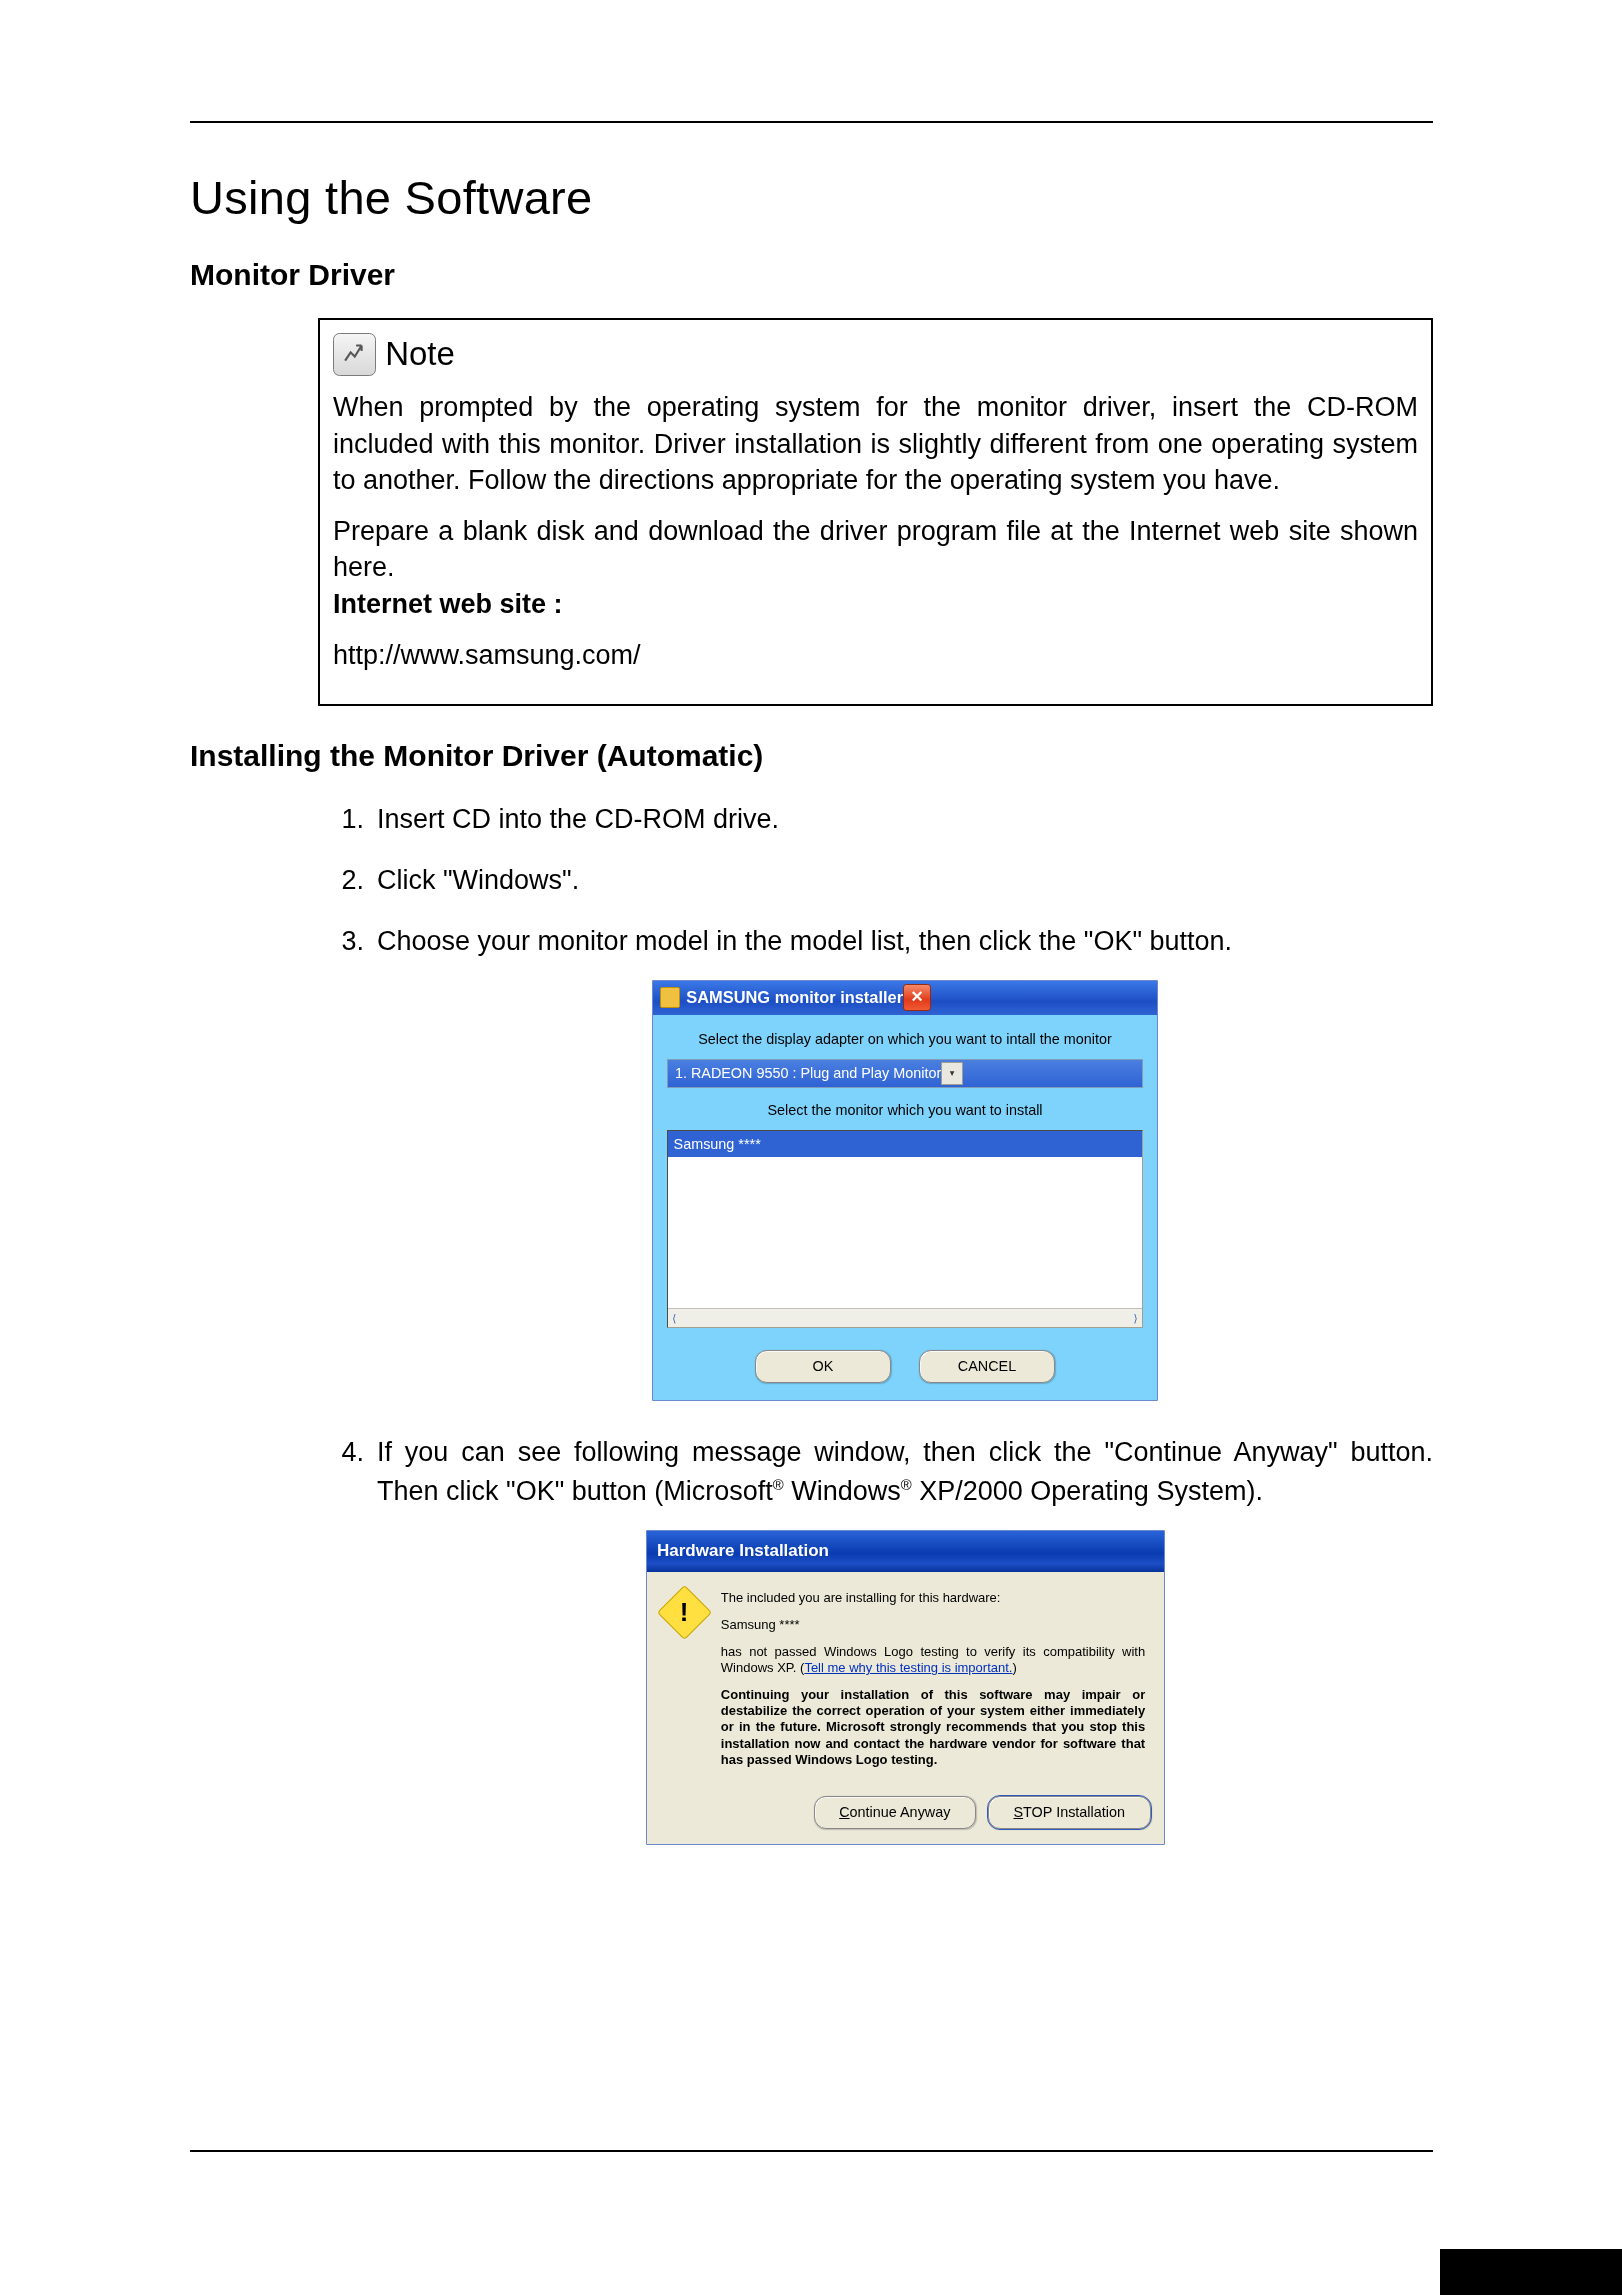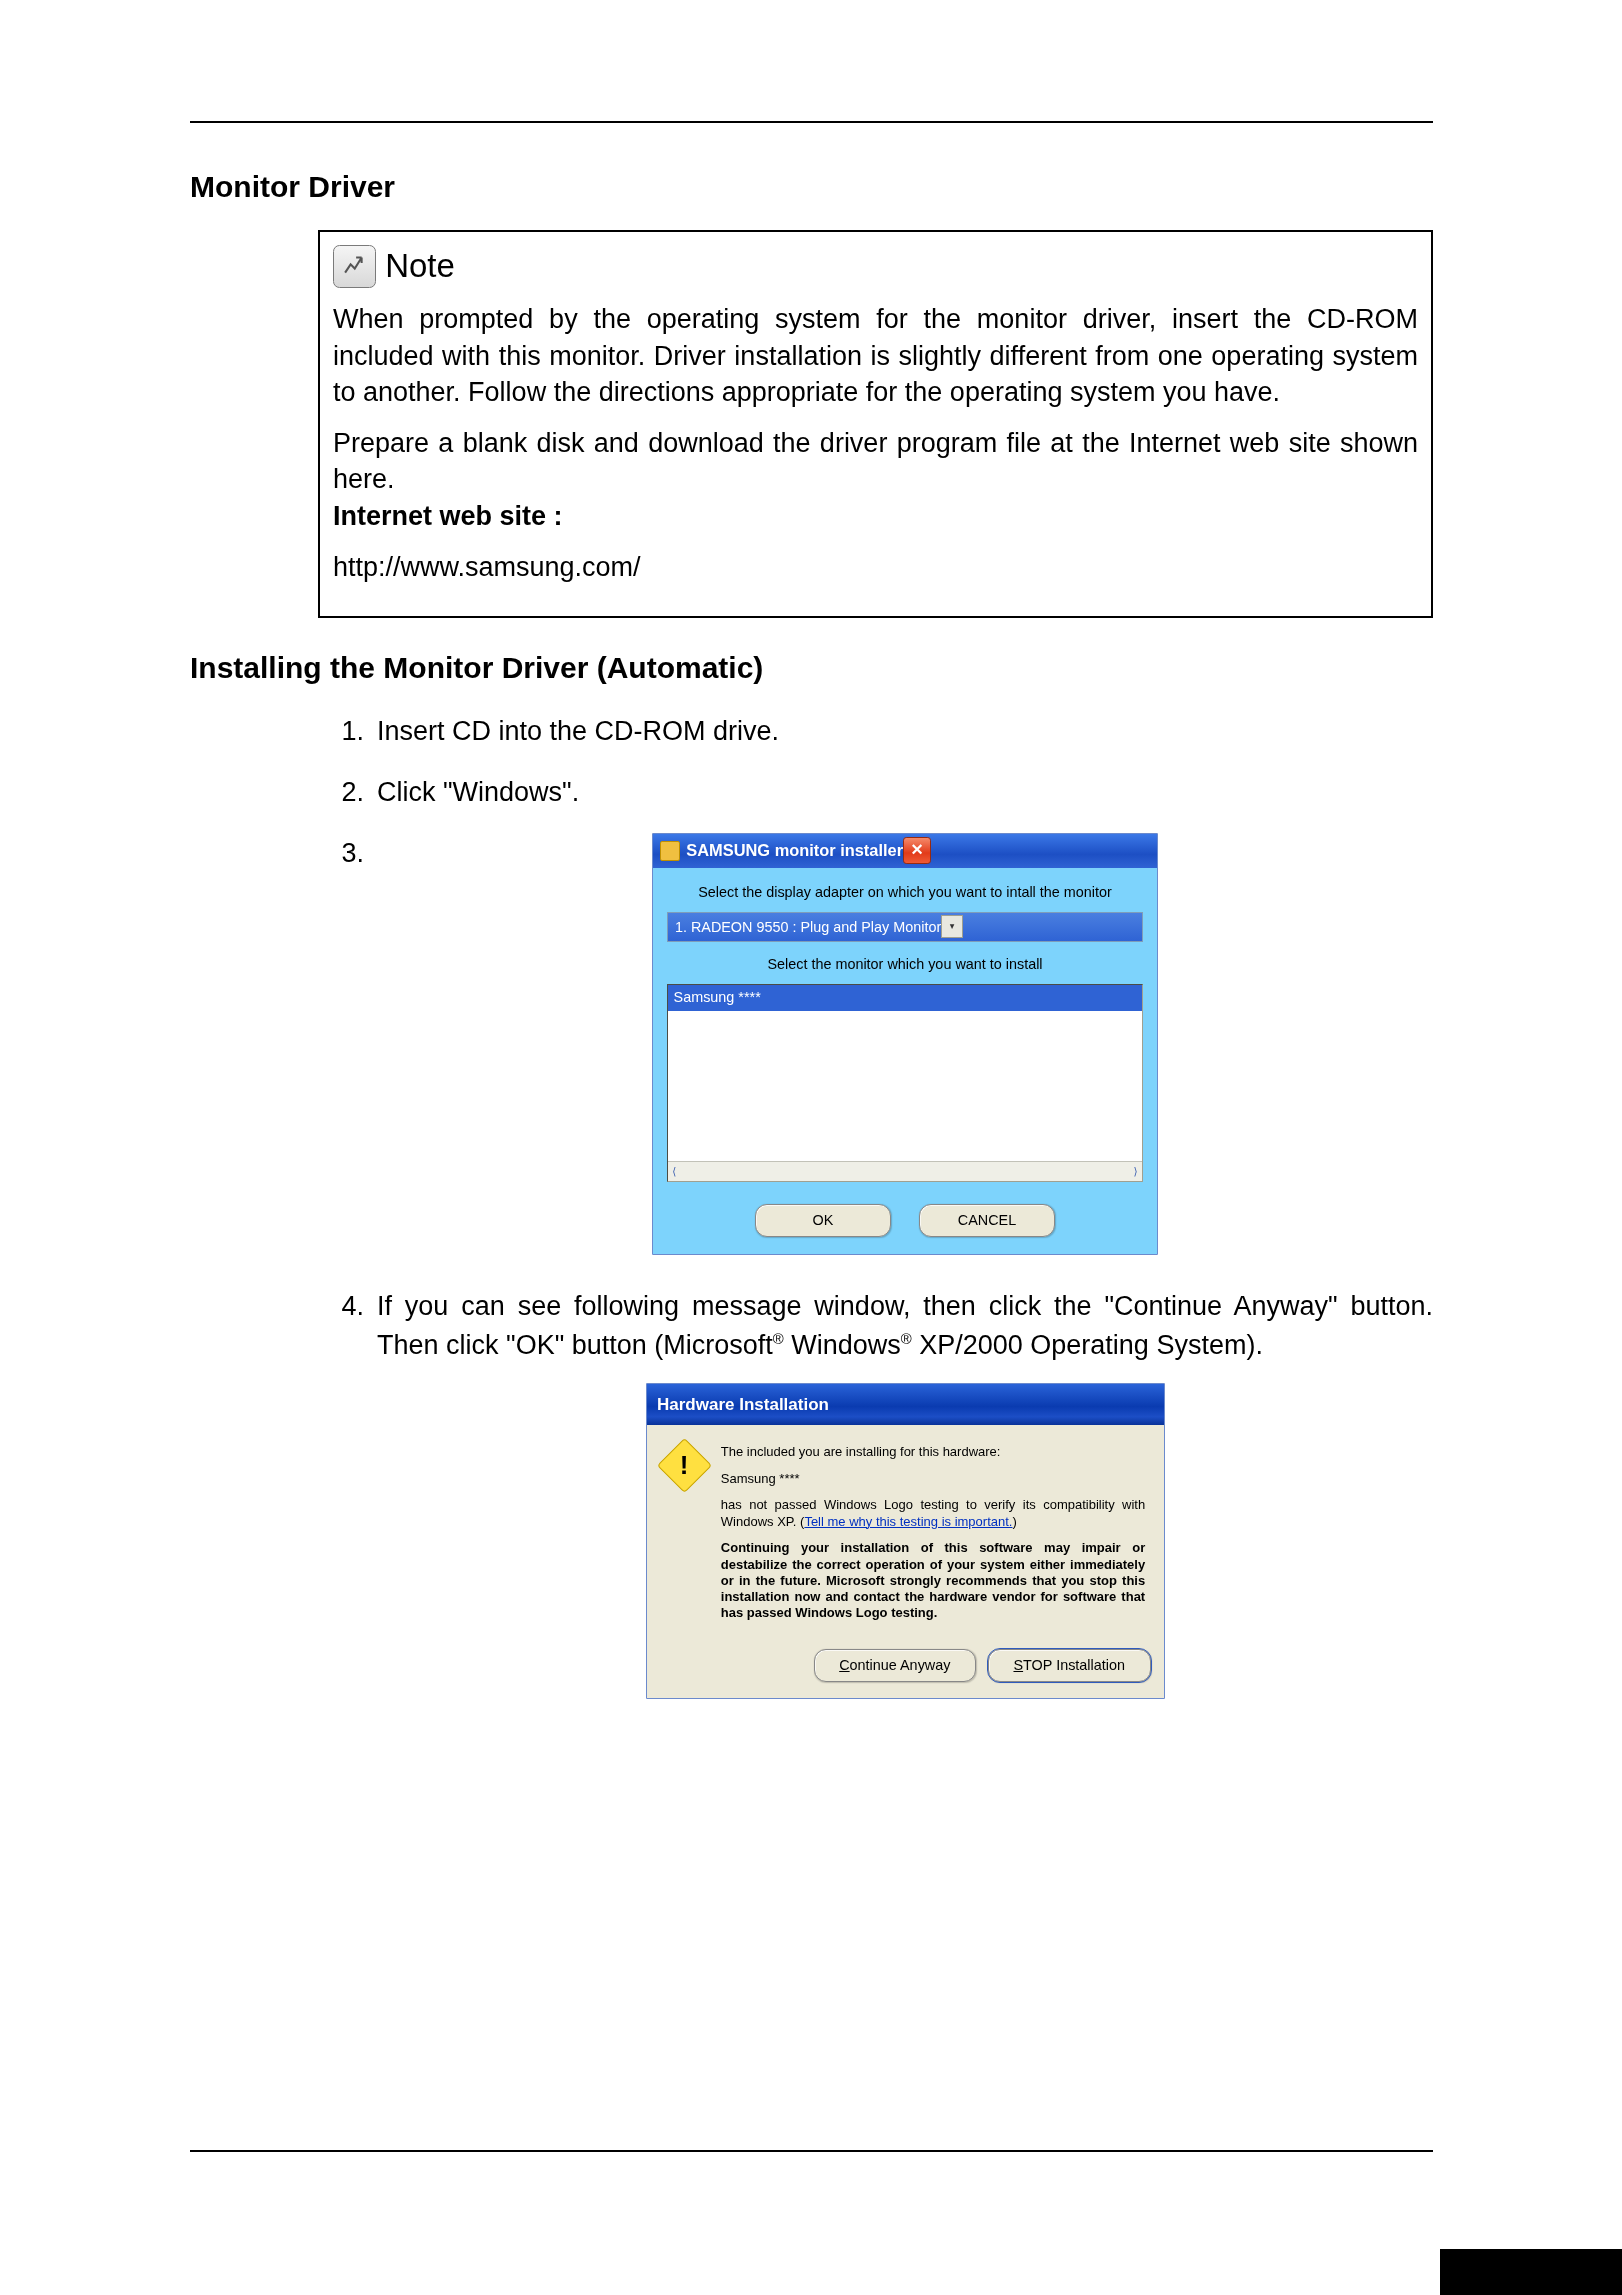--- a/index.html
+++ b/index.html
@@ -221,20 +221,21 @@
     width:183px;height:46px;background:#000;
   }
 </style>
 </head>
 <body>
 
 <div class="hr-top"></div>
 
 <div class="content">
 
+  <h1>Using the Software</h1>
 
   <h2>Monitor Driver</h2>
 
   <div class="note-box">
     <div class="note-head">
       <span class="note-icon">
         <svg viewBox="0 0 40 40">
             <path d="M6 30 L14 18 L20 24 L30 8 M30 8 L30 16 M30 8 L22 8"></path>
           </svg>
       </span>
@@ -247,20 +248,21 @@
     </p>
     <p style="margin-bottom:16px">http://www.samsung.com/</p>
   </div>
 
   <h2 style="margin-top:33px">Installing the Monitor Driver (Automatic)</h2>
 
   <ol class="steps">
     <li>Insert CD into the CD-ROM drive.</li>
     <li>Click "Windows".</li>
     <li>
+      <span>Choose your monitor model in the model list, then click the "OK" button.</span>
 
       
       <div class="win-dialog">
         <div class="win-titlebar">
           <span class="left">
             <span class="win-appicon"></span>
             <span>SAMSUNG monitor installer</span>
           </span>
           <span class="win-close">
             <span>✕</span>

